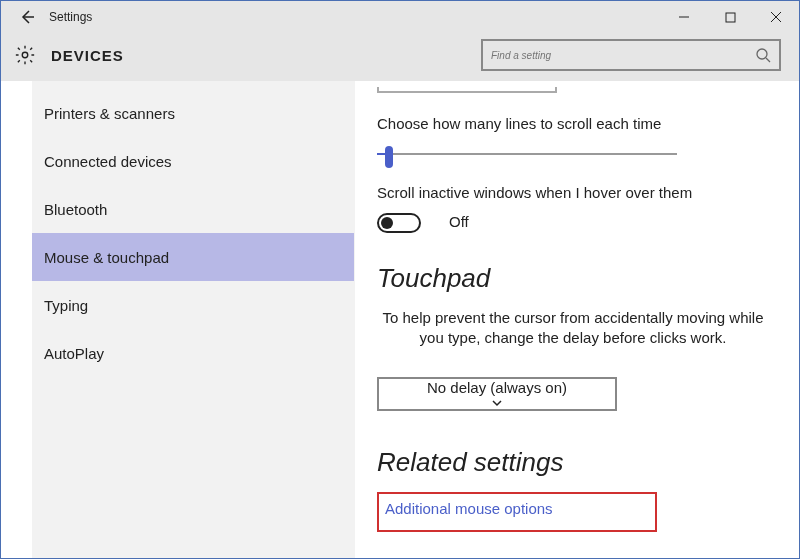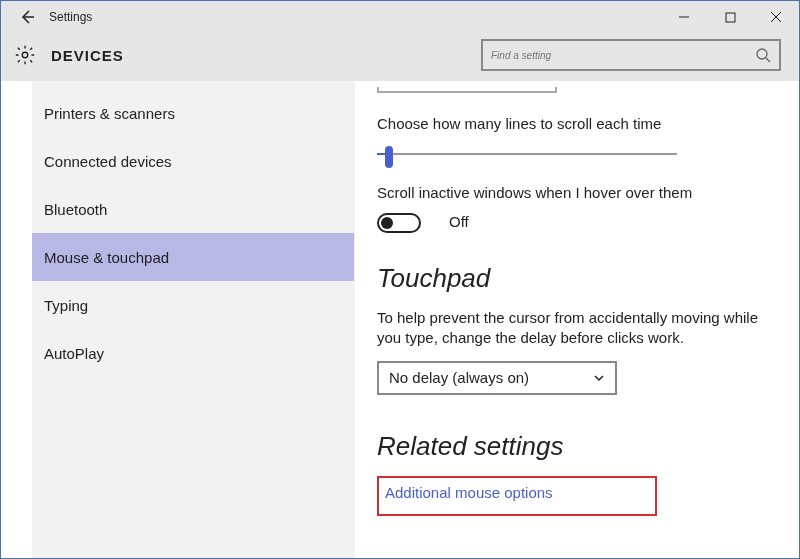--- a/index.html
+++ b/index.html
@@ -82,26 +82,27 @@
 .toggle {
   width:44px; height:20px; border:2px solid #222; border-radius:12px;
   position:relative; cursor:pointer;
 }
 .toggle-knob {
   position:absolute; top:2px; left:2px; width:12px; height:12px;
   border-radius:50%; background:#222;
 }
 .toggle-label { font-size:15px; }
 h2.section { font-size:26px; font-weight:400; margin-bottom:14px;font-style:italic; }
-.desc { font-size:15px; line-height:1.35; margin-bottom:12px; }
+.desc { font-size:15px; line-height:1.35; margin-bottom:28px;text-align:center; }
 .dropdown {
   width:240px; height:34px; border:2px solid #888;
   display:flex; align-items:center; justify-content:space-between;
   padding:0 10px; font-size:15px; cursor:pointer;
   margin-bottom: 36px;
+  flex-direction: column;
 }
 .chev { width:12px; height:12px; }
 .highlight-box {
   border:2px solid #d03030; padding:6px 6px 12px 6px;
   width: 280px;
 }
 .link { color:#4a5fc9; font-size:15px; cursor:pointer; }
 </style>
 </head>
 <body>

